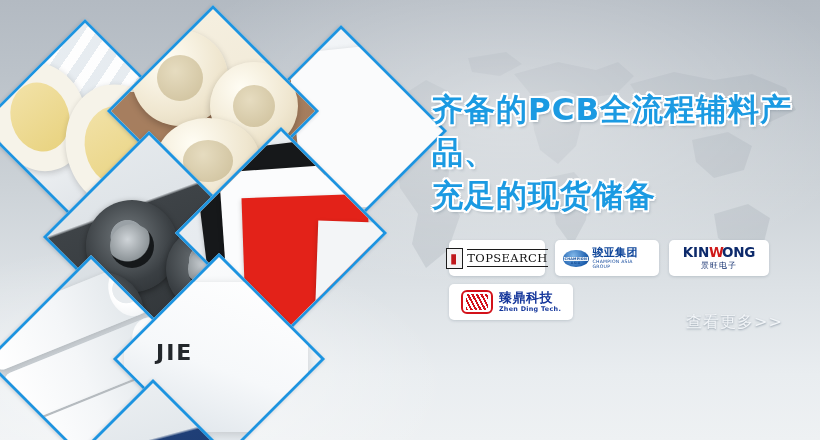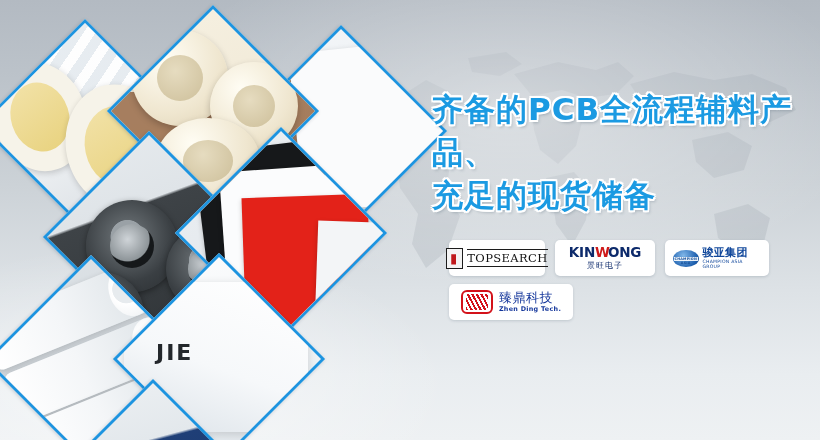--- a/index.html
+++ b/index.html
@@ -177,21 +177,21 @@
   .ca .wrap{display:flex;flex-direction:column;line-height:1;}
   .ca .cn{font-size:11px;font-weight:bold;color:#10479b;letter-spacing:.3px;}
   .ca .en{font-size:4.6px;color:#10479b;letter-spacing:.25px;margin-top:2px;}
 
   
   .zd{display:flex;align-items:center;gap:6px;}
   .zd .mark{width:28px;height:20px;border:2.4px solid #d3121a;border-radius:6px;position:relative;background:#fff;}
   .zd .mark i{position:absolute;left:3px;top:2px;right:3px;bottom:2px;
     background:repeating-linear-gradient(62deg,#d3121a 0 2px,#ffffff 2px 4px);display:block;}
   .zd .wrap{display:flex;flex-direction:column;line-height:1;}
-  .zd .cn{font-size:13px;font-weight:normal;color:#14369b;letter-spacing:.5px;}
+  .zd .cn{font-size:13px;font-weight:bold;color:#14369b;letter-spacing:.5px;}
   .zd .en{font-size:6.4px;font-weight:bold;color:#14369b;letter-spacing:.3px;margin-top:2px;}
 
   .more{
     position:absolute;left:686px;top:312px;
     font-size:16px;color:#f2f5f8;letter-spacing:1px;
     text-shadow:0 1px 2px rgba(70,90,110,.5);
     cursor:pointer;
   }
 </style>
 </head>
@@ -339,54 +339,55 @@
               <i></i>
             </div>
           <div class="wrap">
             <div class="bar"></div>
             <div class="tx">TOPSEARCH</div>
             <div class="bar"></div>
           </div>
         </div>
       </div>
 
+      <div class="logo lg3">
+        <div class="ca">
+          <div class="globe">
+            <b>CHAMPION ASIA</b>
+          </div>
+          <div class="wrap">
+            <div class="cn">骏亚集团</div>
+            <div class="en">CHAMPION ASIA GROUP</div>
+          </div>
+        </div>
+      </div>
+
       <div class="logo lg2">
         <div class="kw">
           <div class="top">
             <span>KIN</span>
               <em>W</em>
               <span>ONG</span>
           </div>
           <div class="cn">景旺电子</div>
         </div>
       </div>
 
-      <div class="logo lg3">
-        <div class="ca">
-          <div class="globe">
-            <b>CHAMPION ASIA</b>
-          </div>
-          <div class="wrap">
-            <div class="cn">骏亚集团</div>
-            <div class="en">CHAMPION ASIA GROUP</div>
-          </div>
-        </div>
-      </div>
-
     </div>
 
     <div class="logorow">
       <div class="logo lg4">
         <div class="zd">
           <div class="mark">
               <i></i>
             </div>
           <div class="wrap">
             <div class="cn">臻鼎科技</div>
             <div class="en">Zhen Ding Tech.</div>
           </div>
         </div>
       </div>
     </div>
   </div>
 
+  <div class="more">查看更多&gt;&gt;</div>
 
 </div>
 
 </body></html>

